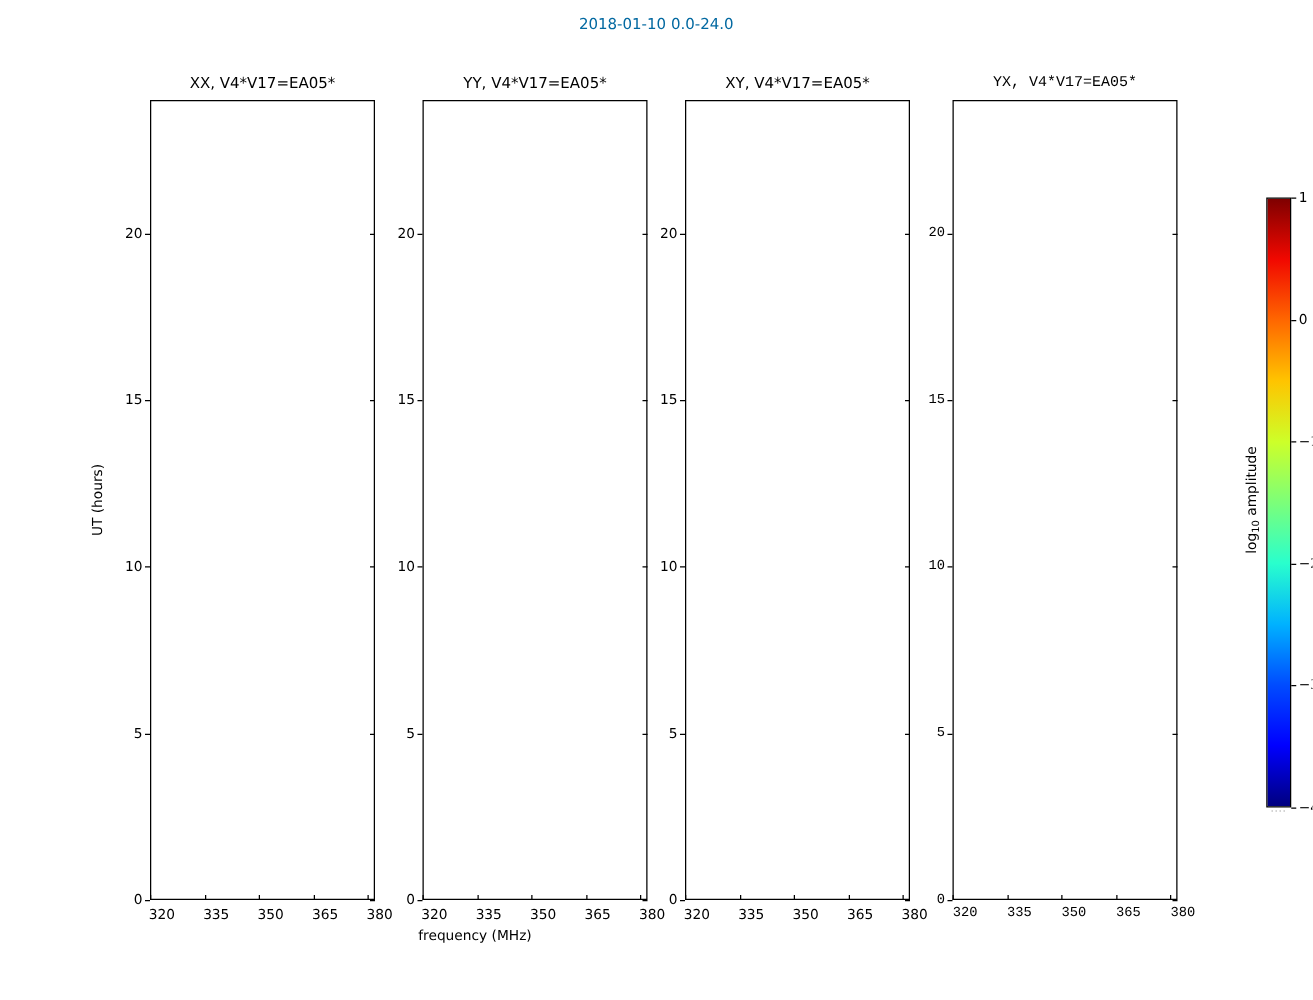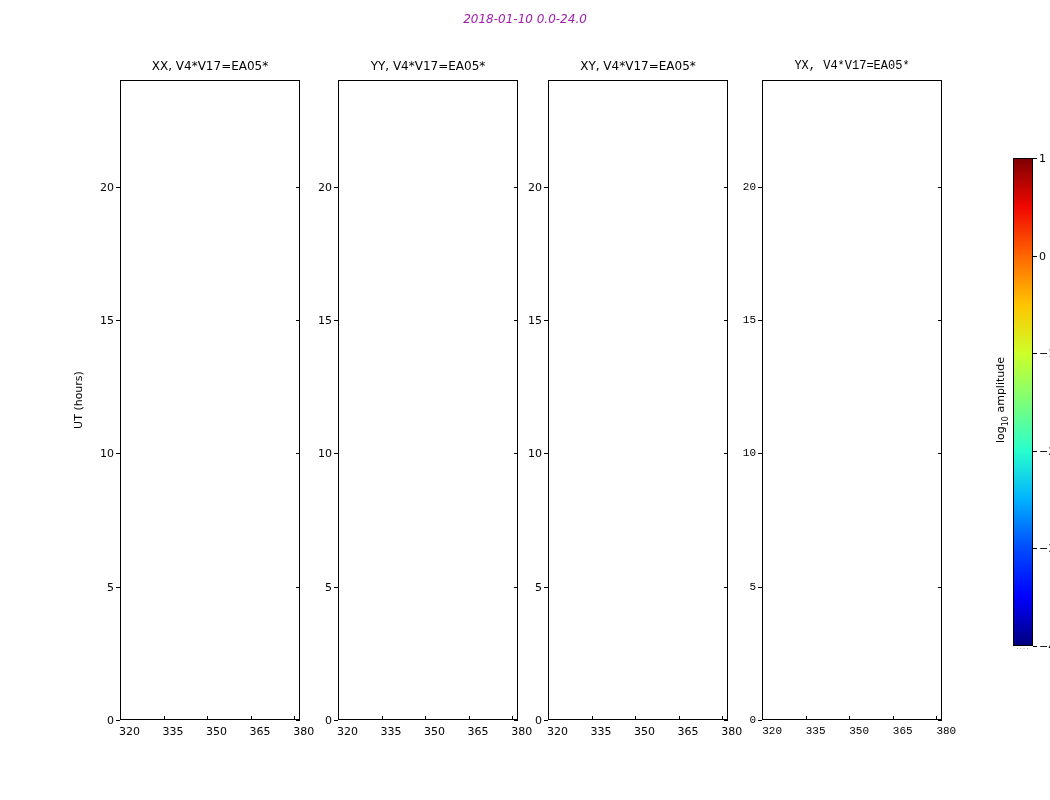--- a/index.html
+++ b/index.html
@@ -21,22 +21,21 @@
     width: 1050px;
     height: 800px;
   }
   .suptitle {
     position: absolute;
     top: 12px;
     left: 0;
     width: 1050px;
     text-align: center;
     font-size: 12px;
-    color: #a21caf;
-    font-style: italic;
+    color: #0369a1;
   }
   .panel {
     position: absolute;
     top: 80px;
     width: 160px;
     height: 640px;
     padding-left: 37px;
   }
   .panel .axes {
     position: absolute;
@@ -323,20 +322,21 @@
     <div class="xtickmark" style="left:174.2px;"></div>
 
     <div class="xtick" style="left:0px;">320</div>
     <div class="xtick" style="left:43.5px;">335</div>
     <div class="xtick" style="left:87px;">350</div>
     <div class="xtick" style="left:130.6px;">365</div>
     <div class="xtick" style="left:174.2px;">380</div>
   </div>
 
   <div class="ylabel">UT (hours)</div>
+  <div class="xlabel">frequency (MHz)</div>
 
   <div class="cbar-wrap">
     <div class="cbar"></div>
     <div class="cbar-under">····</div>
 
     <div class="cbar-tick" style="top:0px;"></div>
     <div class="cbar-tick" style="top:97.6px;"></div>
     <div class="cbar-tick" style="top:195.2px;"></div>
     <div class="cbar-tick" style="top:292.8px;"></div>
     <div class="cbar-tick" style="top:390.4px;"></div>

